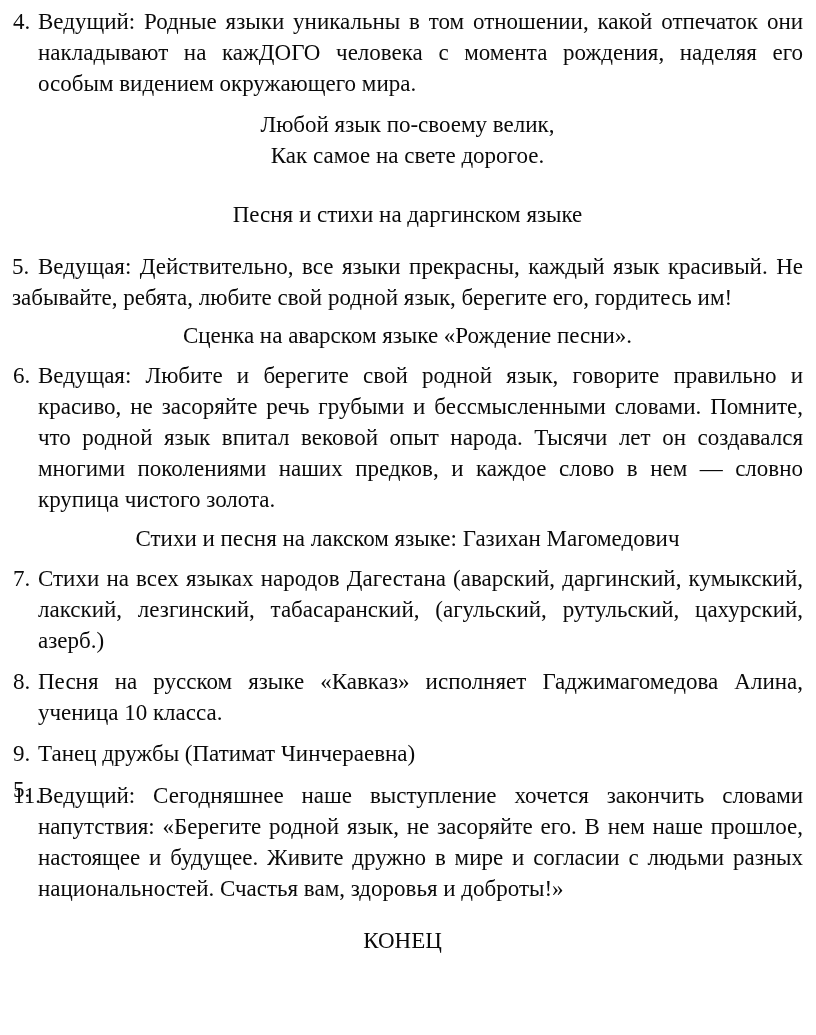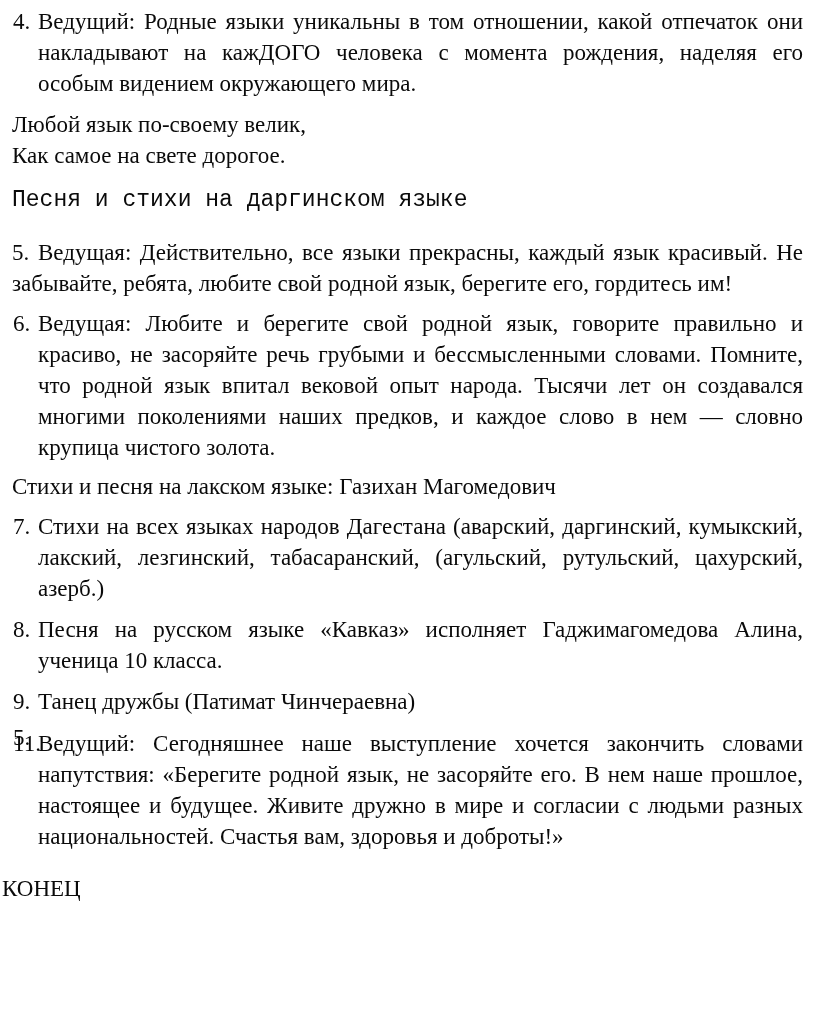--- a/index.html
+++ b/index.html
@@ -15,38 +15,38 @@
     background: #ffffff;
     overflow: hidden;
     box-sizing: border-box;
     padding: 6px 13px 0 12px;
     font-family: "Liberation Serif", "DejaVu Serif", serif;
     font-size: 23px;
     line-height: 31px;
     color: #0a0a0a;
   }
   .para { margin: 0; }
-  .para.plain { text-align: left; }
+  .para.plain { text-align: center; }
   .para.numbered {
     position: relative;
     padding-left: 26px;
     text-align: justify;
   }
   .para.numbered .num {
     position: absolute;
     left: 1px;
     top: 0;
   }
   .para.flush { text-align: justify; }
   .num-inline { display: inline-block; width: 26px; }
 
   
   [data-name="poem-line-1"]        { margin-top: 10px; }
   [data-name="poem-line-3"]        { word-spacing: 7px; }
-  [data-name="heading-dargin-song"]{ margin-top: 14px; font-family: Liberation Mono, monospace; }
+  [data-name="heading-dargin-song"]{ margin-top: 28px; }
   [data-name="item-5"]             { margin-top: 21px; }
   [data-name="scene-avar"]         { margin-top: 7px; }
   [data-name="item-6"]             { margin-top: 9px; }
   [data-name="lak-song"]           { margin-top: 8px; }
   [data-name="item-7"]             { margin-top: 9px; }
   [data-name="item-8"]             { margin-top: 10px; }
   [data-name="item-9"]             { margin-top: 10px; }
   [data-name="item-10"]            { margin-top: 5px; }
   [data-name="item-11"]            { margin-top: 11px; }
   [data-name="the-end"]            { margin-top: 21px; margin-left: -10px; }
@@ -54,20 +54,21 @@
 </head>
 <body>
 
 <div class="page" data-name="document-page">
   <div id="doc-body" data-name="document-body">
       <p data-name="item-4" class="para numbered"><span class="num" data-name="item-4-number">4.</span><span data-name="item-4-text">Ведущий: Родные языки уникальны в том отношении, какой отпечаток они накладывают на кажДОГО человека с момента рождения, наделяя его особым видением окружающего мира.</span></p>
       <p data-name="poem-line-1" class="para plain">Любой язык по-своему велик,</p>
       <p data-name="poem-line-4" class="para plain">Как самое на свете дорогое.</p>
       <p data-name="heading-dargin-song" class="para plain">Песня и стихи на даргинском языке</p>
       <p data-name="item-5" class="para flush"><span class="num-inline" data-name="item-5-number">5.</span><span data-name="item-5-text">Ведущая: Действительно, все языки прекрасны, каждый язык красивый. Не забывайте, ребята, любите свой родной язык, берегите его, гордитесь им!</span></p>
+      <p data-name="scene-avar" class="para plain">Сценка на аварском языке «Рождение песни».</p>
       <p data-name="item-6" class="para numbered"><span class="num" data-name="item-6-number">6.</span><span data-name="item-6-text">Ведущая: Любите и берегите свой родной язык, говорите правильно и красиво, не засоряйте речь грубыми и бессмысленными словами. Помните, что родной язык впитал вековой опыт народа. Тысячи лет он создавался многими поколениями наших предков, и каждое слово в нем — словно крупица чистого золота.</span></p>
       <p data-name="lak-song" class="para plain">Стихи и песня на лакском языке: Газихан Магомедович</p>
       <p data-name="item-7" class="para numbered"><span class="num" data-name="item-7-number">7.</span><span data-name="item-7-text">Стихи на всех языках народов Дагестана (аварский, даргинский, кумыкский, лакский, лезгинский, табасаранский, (агульский, рутульский, цахурский, азерб.)</span></p>
       <p data-name="item-8" class="para numbered"><span class="num" data-name="item-8-number">8.</span><span data-name="item-8-text">Песня на русском языке «Кавказ» исполняет Гаджимагомедова Алина, ученица 10 класса.</span></p>
       <p data-name="item-9" class="para numbered"><span class="num" data-name="item-9-number">9.</span><span data-name="item-9-text">Танец дружбы (Патимат Чинчераевна)</span></p>
       <p data-name="item-10" class="para numbered"><span class="num" data-name="item-10-number">5.</span></p>
       <p data-name="item-11" class="para numbered"><span class="num" data-name="item-11-number">11.</span><span data-name="item-11-text">Ведущий: Сегодняшнее наше выступление хочется закончить словами напутствия: «Берегите родной язык, не засоряйте его. В нем наше прошлое, настоящее и будущее. Живите дружно в мире и согласии с людьми разных национальностей. Счастья вам, здоровья и доброты!»</span></p>
       <p data-name="the-end" class="para plain">КОНЕЦ</p>
     </div>
 </div>

